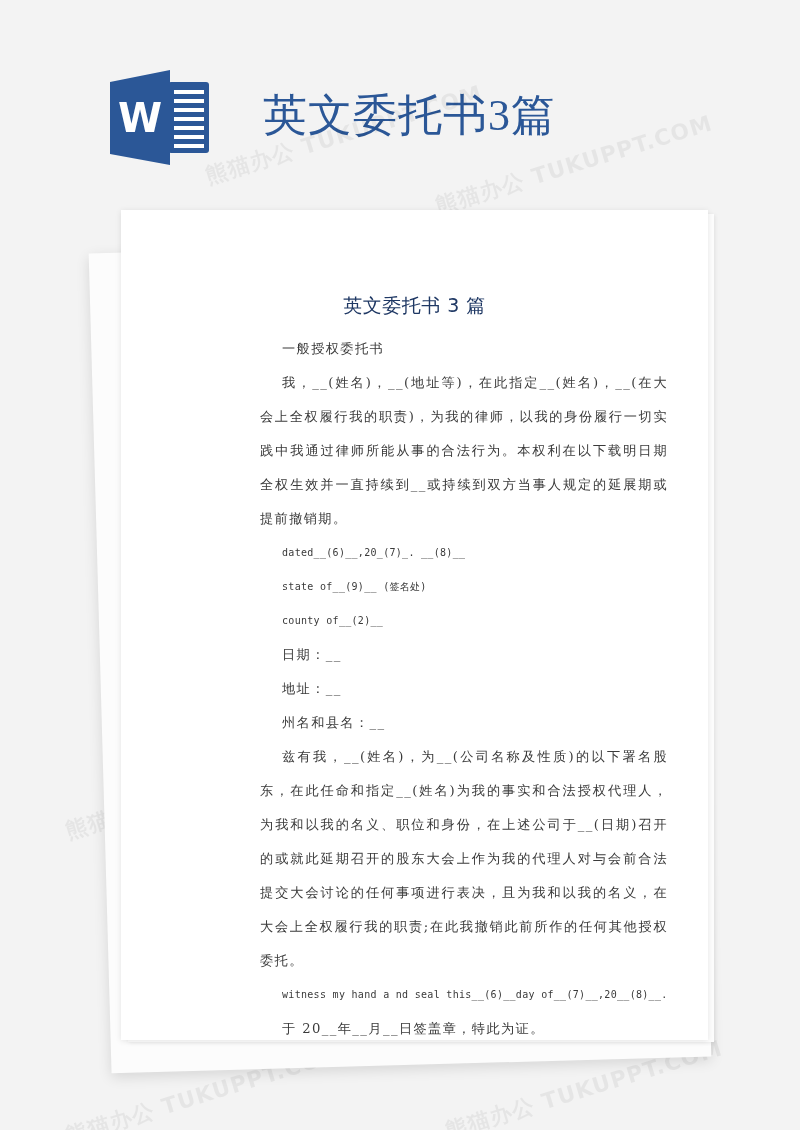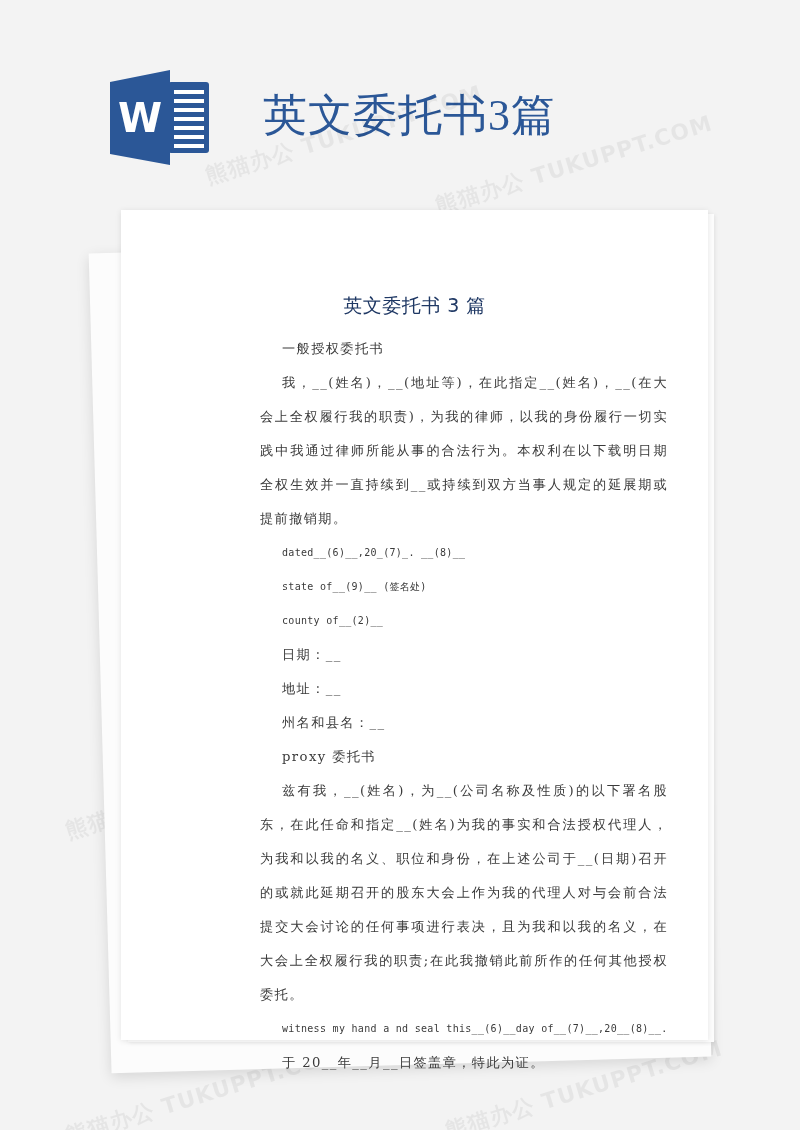--- a/index.html
+++ b/index.html
@@ -84,18 +84,17 @@
   <div class="doc-title">英文委托书 3 篇</div>
   <div class="body-text">
     <p class="p plain">一般授权委托书</p>
     <p class="p">我，__(姓名)，__(地址等)，在此指定__(姓名)，__(在大会上全权履行我的职责)，为我的律师，以我的身份履行一切实践中我通过律师所能从事的合法行为。本权利在以下载明日期全权生效并一直持续到__或持续到双方当事人规定的延展期或提前撤销期。</p>
     <p class="p mono">dated__(6)__,20_(7)_. __(8)__</p>
     <p class="p mono">state of__(9)__ (签名处)</p>
     <p class="p mono">county of__(2)__</p>
     <p class="p plain">日期：__</p>
     <p class="p plain">地址：__</p>
     <p class="p plain">州名和县名：__</p>
-    <p class="p plain">proxy 委托书</p>
     <p class="p">兹有我，__(姓名)，为__(公司名称及性质)的以下署名股东，在此任命和指定__(姓名)为我的事实和合法授权代理人，为我和以我的名义、职位和身份，在上述公司于__(日期)召开的或就此延期召开的股东大会上作为我的代理人对与会前合法提交大会讨论的任何事项进行表决，且为我和以我的名义，在大会上全权履行我的职责;在此我撤销此前所作的任何其他授权委托。</p>
     <p class="p mono">witness my hand a nd seal this__(6)__day of__(7)__,20__(8)__.</p>
     <p class="p plain">于 20__年__月__日签盖章，特此为证。</p>
   </div>
 </div>
 
 </body></html>

